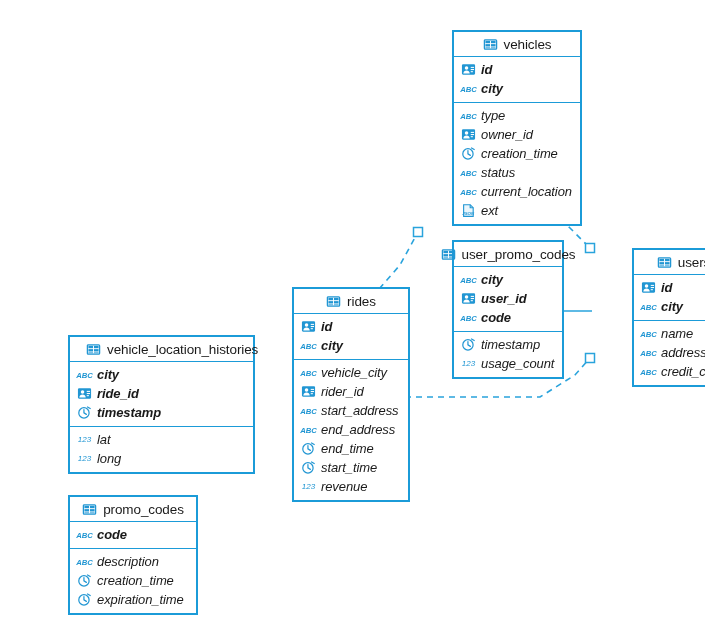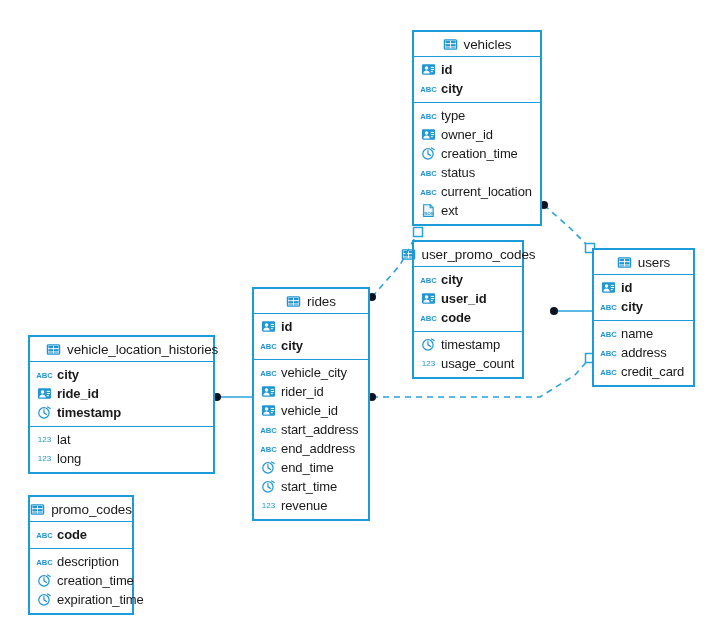--- a/index.html
+++ b/index.html
@@ -27,20 +27,21 @@
     height: 636px;
     pointer-events: none;
     z-index: 1;
   }
   .table-node {
     position: absolute;
     box-sizing: border-box;
     border: 2px solid #1b9bd8;
     background: #ffffff;
     z-index: 2;
+    margin-left: 40px;
   }
   .table-header {
     box-sizing: border-box;
     height: 25px;
     border-bottom: 1px solid #1b9bd8;
     display: flex;
     align-items: center;
     justify-content: center;
     gap: 6px;
     padding: 0 8px;
@@ -62,20 +63,21 @@
   .field-group.pk-group {
     border-bottom: 1px solid #1b9bd8;
   }
   .field-row {
     display: flex;
     align-items: center;
     gap: 5px;
     height: 19px;
     padding: 0 22px 0 7px;
     white-space: nowrap;
+    font-style: italic;
   }
   .field-name {
     font-size: 13px;
     color: #1a1a1a;
     letter-spacing: -0.1px;
   }
   .field-row.key .field-name {
     font-weight: bold;
   }
   .icon {
@@ -403,33 +405,20 @@
               <rect x="10.4" y="5.2" width="3.5" height="1.1" fill="#ffffff"></rect>
               <rect x="10.4" y="7.5" width="3.5" height="1.1" fill="#ffffff"></rect>
               <rect x="10.4" y="9.8" width="2.3" height="1.1" fill="#ffffff"></rect>
             </svg>
           </span>
           <span class="field-name">rider_id</span>
         </div>
         <div class="field-row">
           <span class="icon">
             <svg viewBox="0 0 16 16" width="15" height="15">
-              <rect x="1" y="2.5" width="14" height="11" rx="1.2" fill="#2196d3"></rect>
-              <circle cx="5.9" cy="6.4" r="1.9" fill="#ffffff"></circle>
-              <path d="M2.5 12.2c0-2 1.6-3.2 3.4-3.2s3.4 1.2 3.4 3.2z" fill="#ffffff"></path>
-              <rect x="10.4" y="5.2" width="3.5" height="1.1" fill="#ffffff"></rect>
-              <rect x="10.4" y="7.5" width="3.5" height="1.1" fill="#ffffff"></rect>
-              <rect x="10.4" y="9.8" width="2.3" height="1.1" fill="#ffffff"></rect>
-            </svg>
-          </span>
-          <span class="field-name">vehicle_id</span>
-        </div>
-        <div class="field-row">
-          <span class="icon">
-            <svg viewBox="0 0 16 16" width="15" height="15">
               <text x="8" y="11.4" text-anchor="middle" font-family="Liberation Sans, sans-serif" font-size="8.2" font-weight="bold" fill="#2196d3">ABC</text>
             </svg>
           </span>
           <span class="field-name">start_address</span>
         </div>
         <div class="field-row">
           <span class="icon">
             <svg viewBox="0 0 16 16" width="15" height="15">
               <text x="8" y="11.4" text-anchor="middle" font-family="Liberation Sans, sans-serif" font-size="8.2" font-weight="bold" fill="#2196d3">ABC</text>
             </svg>
@@ -526,21 +515,21 @@
         <div class="field-row">
           <span class="icon">
             <svg viewBox="0 0 16 16" width="15" height="15">
               <text x="8" y="11" text-anchor="middle" font-family="Liberation Sans, sans-serif" font-size="8.6" fill="#2196d3">123</text>
             </svg>
           </span>
           <span class="field-name">long</span>
         </div>
       </div>
     </div>
-    <div class="table-node" style="left: 28px; top: 495px; width: 106px;">
+    <div class="table-node" style="left: 28px; top: 495px; width: 130px;">
       <div class="table-header">
         <span class="icon">
           <svg viewBox="0 0 16 16" width="15" height="15">
             <rect x="1.5" y="3" width="13" height="10" rx="1" fill="none" stroke="#2196d3" stroke-width="1.4"></rect>
             <rect x="2.6" y="4.1" width="4.9" height="2.5" fill="#2196d3"></rect>
             <rect x="8.5" y="4.1" width="4.9" height="2.5" fill="#2196d3"></rect>
             <rect x="2.6" y="7.6" width="4.9" height="2.5" fill="#2196d3"></rect>
             <rect x="8.5" y="7.6" width="4.9" height="2.5" fill="#2196d3"></rect>
             <rect x="2.6" y="11.1" width="4.9" height="0.9" fill="#2196d3"></rect>
             <rect x="8.5" y="11.1" width="4.9" height="0.9" fill="#2196d3"></rect>

